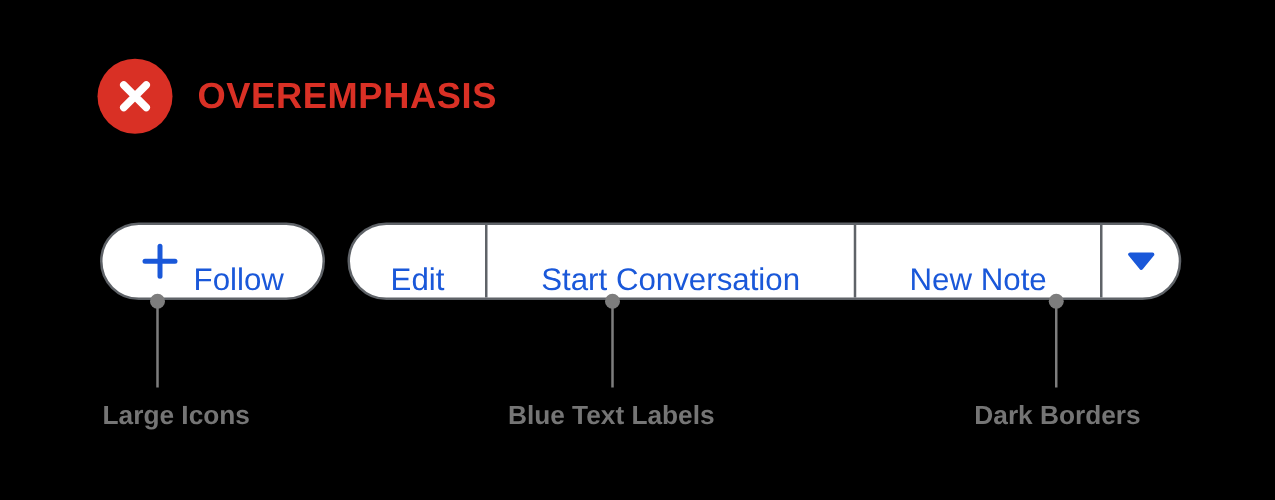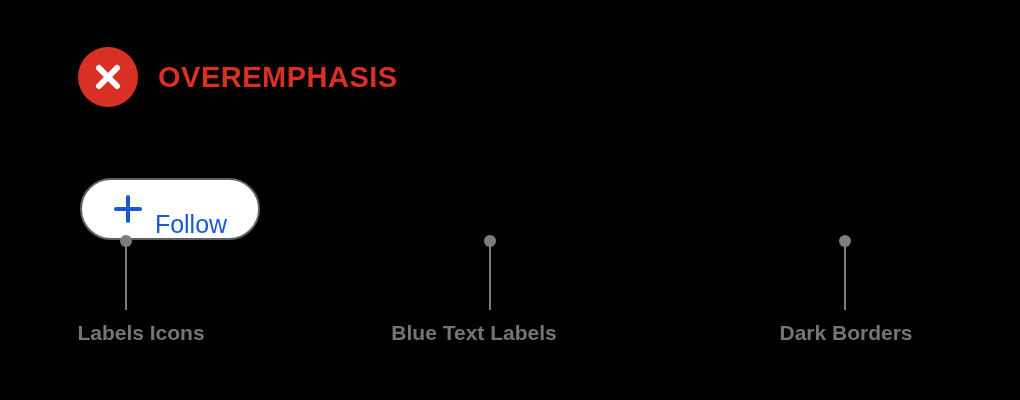--- a/index.html
+++ b/index.html
@@ -127,26 +127,42 @@
     <div class="header-title">OVEREMPHASIS</div>
   </div>
 
   <div class="pill follow-btn">
     <svg width="30" height="30" viewBox="0 0 30 30">
       <path d="M15 3 V27 M3 15 H27" stroke="#1a58d9" stroke-width="4" stroke-linecap="round" fill="none"></path>
     </svg>
     <span class="btn-label">Follow</span>
   </div>
 
+  <div class="pill btn-group">
+    <div class="segment divided seg-edit">
+      <span class="btn-label">Edit</span>
+    </div>
+    <div class="segment divided seg-start">
+      <span class="btn-label">Start Conversation</span>
+    </div>
+    <div class="segment divided seg-note">
+      <span class="btn-label">New Note</span>
+    </div>
+    <div class="segment seg-caret">
+      <svg width="24" height="16" viewBox="0 0 24 16">
+        <path d="M3 2.5 L21 2.5 L12 13.5 Z" fill="#1a58d9" stroke="#1a58d9" stroke-width="3" stroke-linejoin="round"></path>
+      </svg>
+    </div>
+  </div>
 
   <div class="callout-dot" style="left:126px; top:241px;"></div>
   <div class="callout-line" style="left:126px;"></div>
-  <div class="callout-label" style="left:141px;">Labels Icons</div>
+  <div class="callout-label" style="left:141px;">Large Icons</div>
 
   <div class="callout-dot" style="left:490px; top:241px;"></div>
   <div class="callout-line" style="left:490px;"></div>
-  <div class="callout-label" style="left:474px;">Blue Text Labels</div>
+  <div class="callout-label" style="left:489px;">Blue Text Labels</div>
 
   <div class="callout-dot" style="left:845px; top:241px;"></div>
   <div class="callout-line" style="left:845px;"></div>
   <div class="callout-label" style="left:846px;">Dark Borders</div>
 
 </div>
 
 </body></html>

